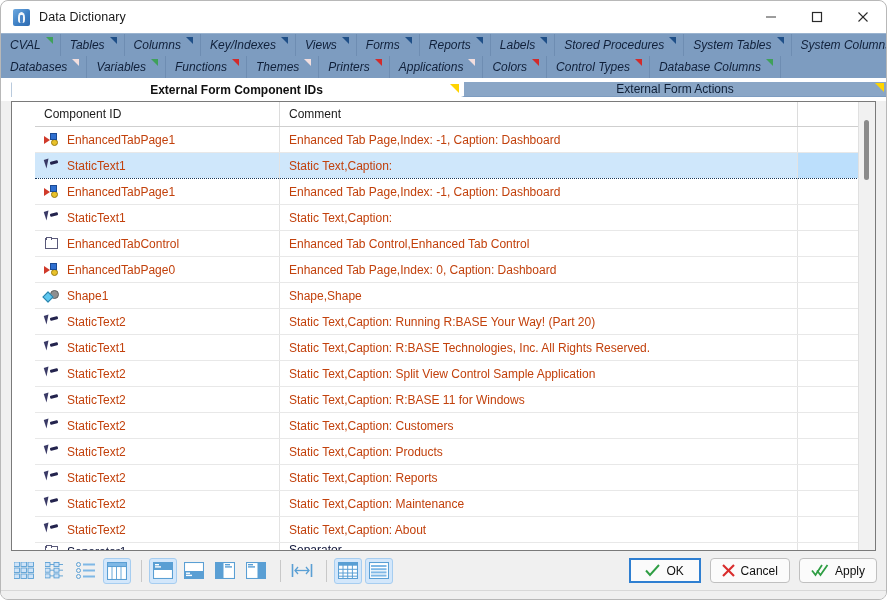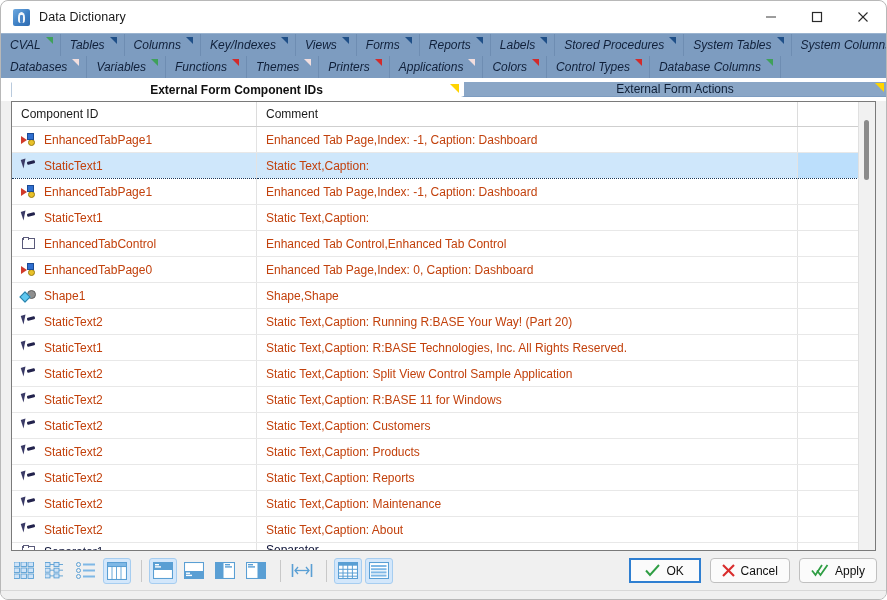--- a/index.html
+++ b/index.html
@@ -122,20 +122,21 @@
   
   .gridwrap{
     flex:1 1 auto;
     margin:0 10px 0 10px;
     background:#ffffff;
     border:1px solid #7a7a7a;
     box-sizing:border-box;
     display:flex;flex-direction:column;
     overflow:hidden;
     position:relative;
+    padding-left:23px;
   }
   .grid-scroll{flex:1 1 auto;position:relative;overflow:hidden;}
   table.grid{
     border-collapse:collapse;width:100%;table-layout:fixed;
   }
   table.grid th{
     text-align:left;font-weight:normal;font-size:12px;color:#1b1b1b;
     background:#ffffff;
     height:24px;
     padding:0 0 0 9px;

